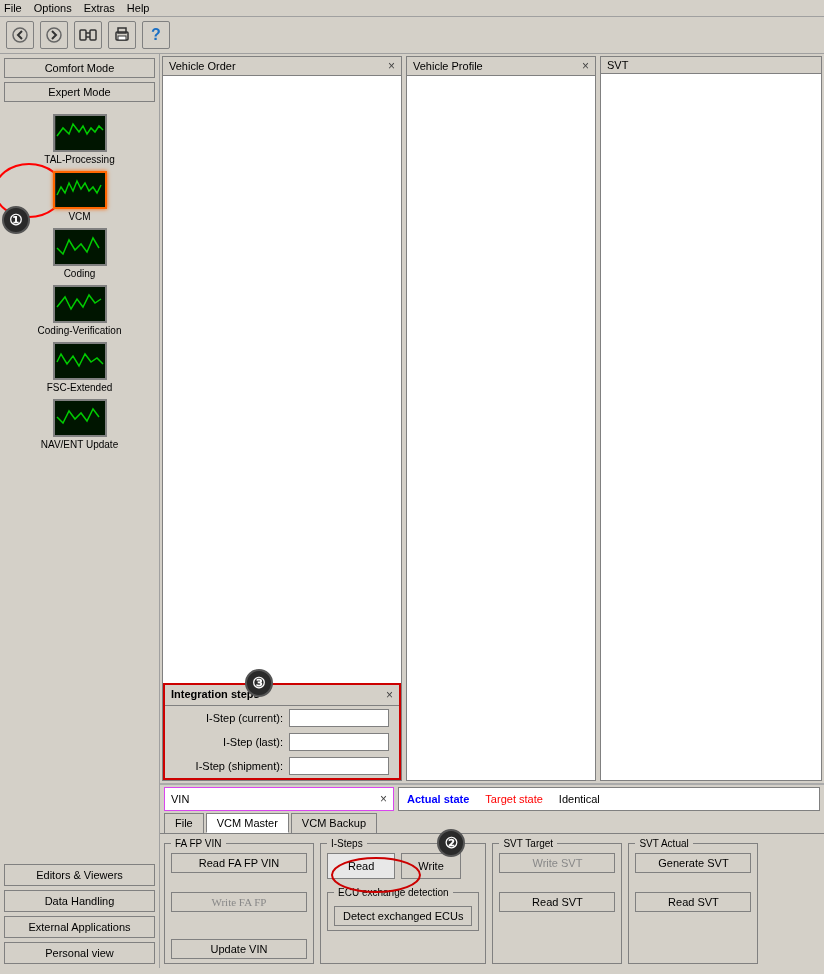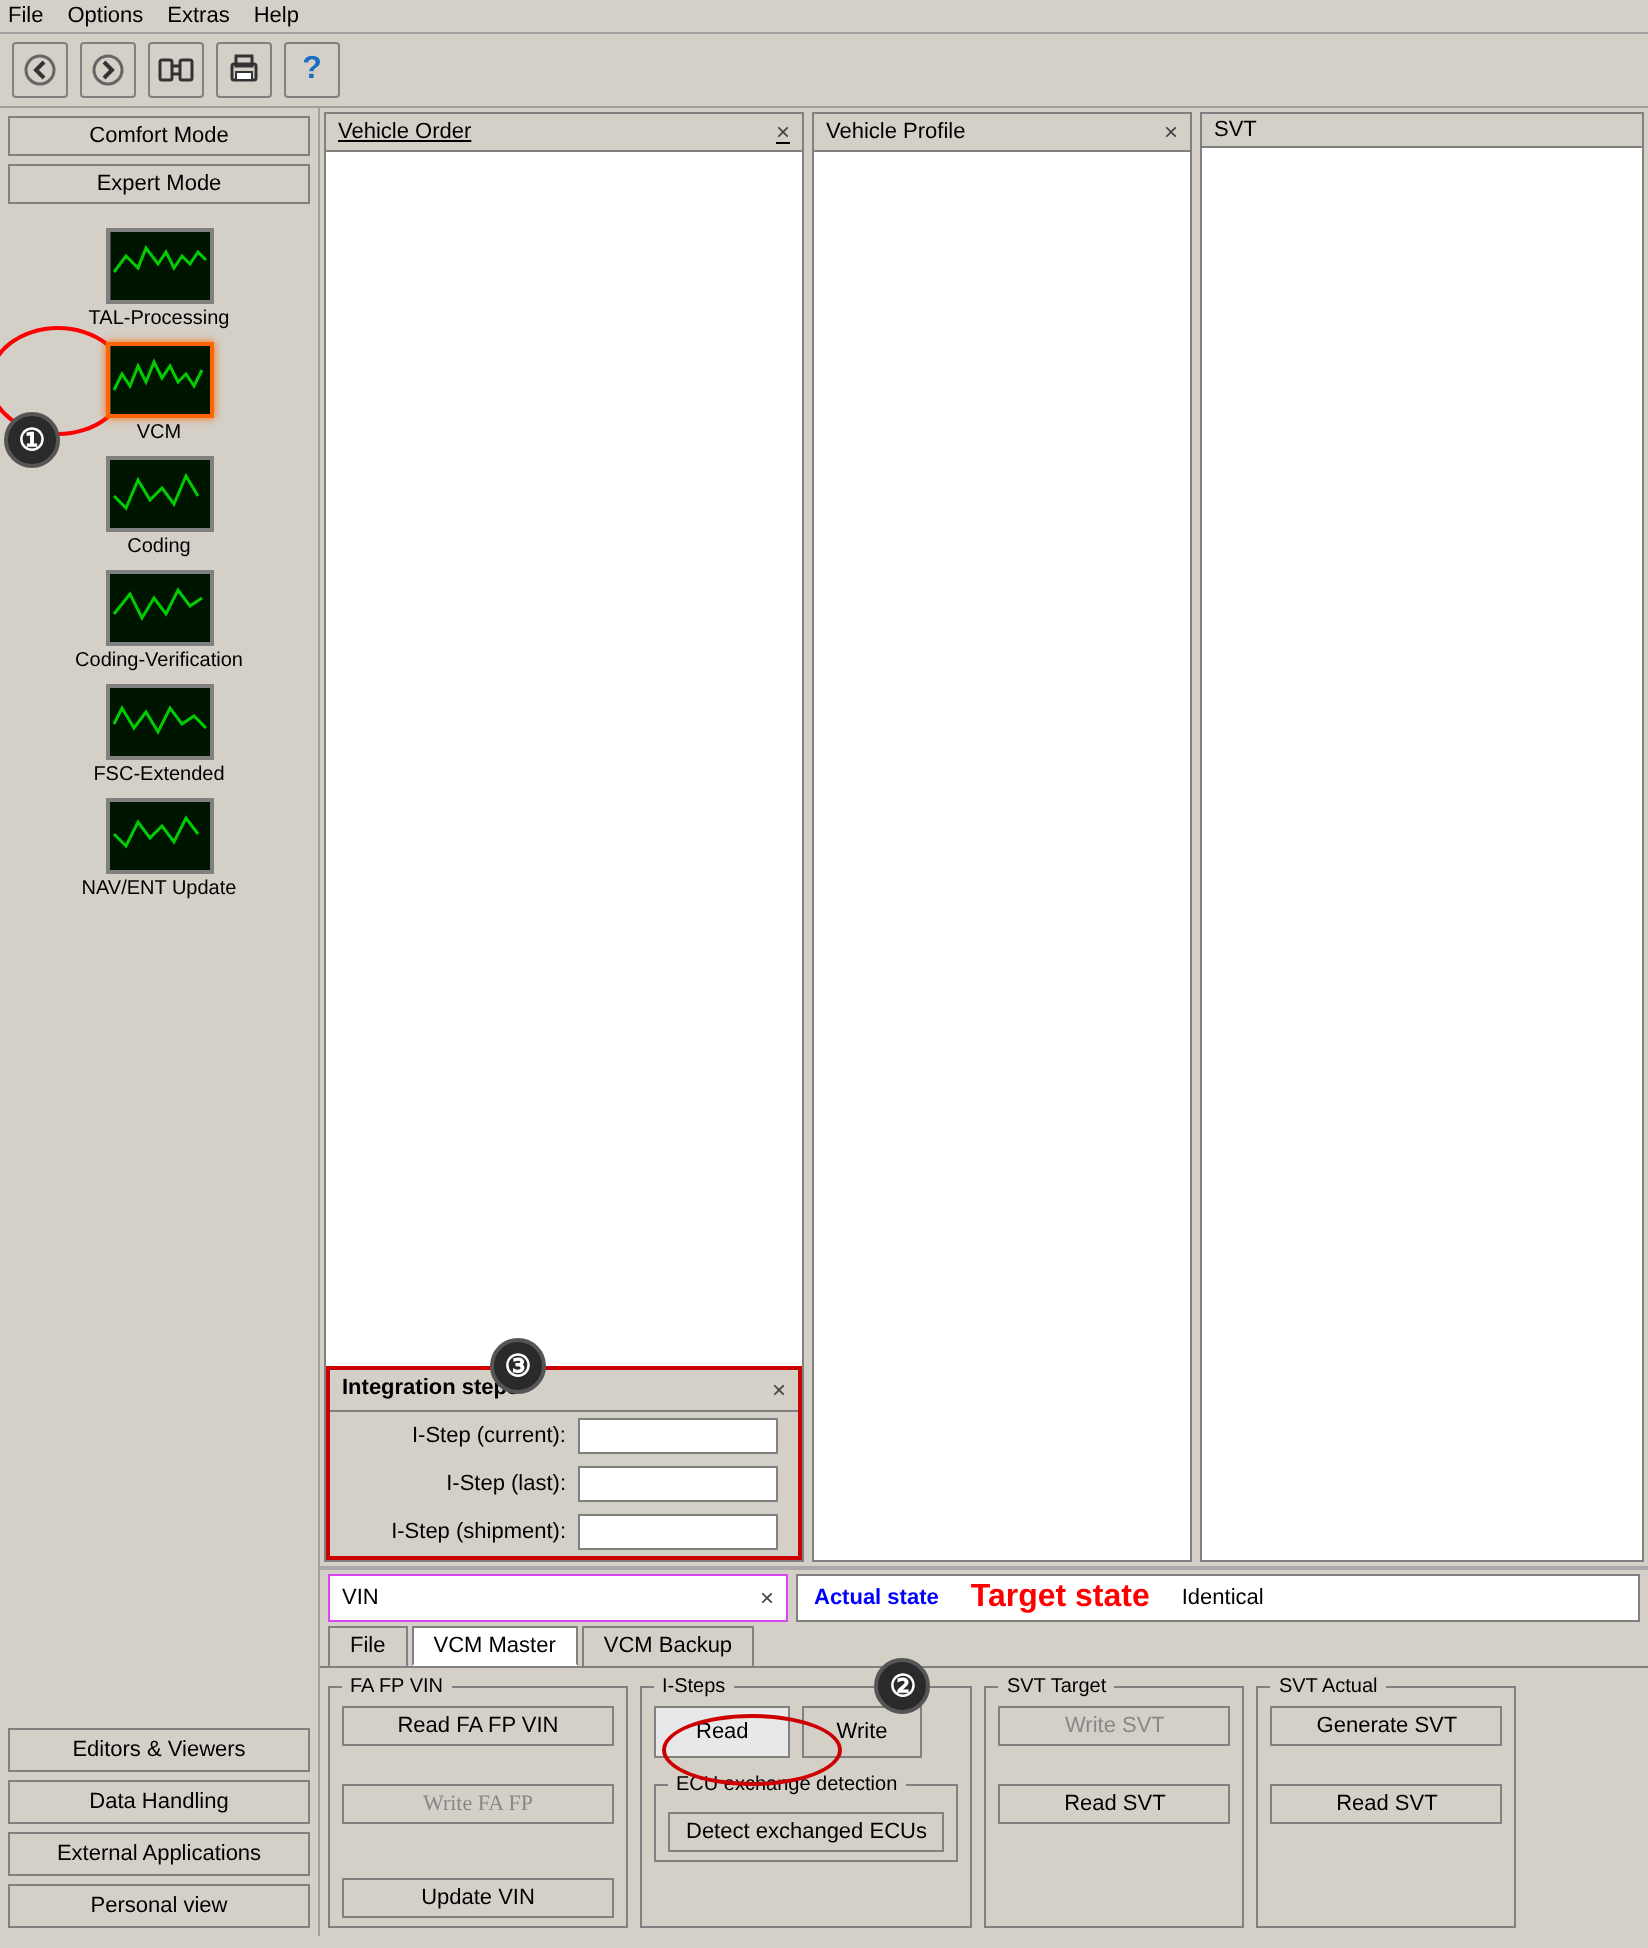--- a/index.html
+++ b/index.html
@@ -41,21 +41,21 @@
     
     .panel { border: 1px solid #808080; background: white; display: flex; flex-direction: column; margin: 2px; }
     .panel-header { background: #d4d0c8; padding: 2px 6px; display: flex; justify-content: space-between; align-items: center; font-size: 11px; border-bottom: 1px solid #808080; }
     .panel-close { cursor: pointer; font-size: 12px; color: #444; }
     .panel-body { flex: 1; background: white; }
     
     .vehicle-order-panel { width: 240px; }
     .vehicle-profile-panel { width: 190px; }
     .svt-panel { flex: 1; }
     .status-actual { color: #0000ff; font-weight: bold; font-size: 11px; }
-    .status-target { color: #ff0000; font-weight: bold; font-size: 16px; }
+    .status-target { color: #ff0000; font-weight: normal; font-size: 11px; }
     .status-identical { font-size: 11px; }
     
     
     .tab-bar { display: flex; gap: 0; padding-left: 4px; background: #d4d0c8; border-bottom: 1px solid #808080; }
     .tab { padding: 3px 10px; font-size: 11px; cursor: pointer; border: 1px solid #808080; border-bottom: none; background: #d4d0c8; margin-right: 2px; }
     .tab.active { background: white; border-bottom: 1px solid white; }
     
     
     .bottom-content { display: flex; background: #d4d0c8; padding: 4px; gap: 6px; flex: 1; }
     .btn-group { display: flex; flex-direction: column; gap: 19px; }
@@ -205,21 +205,21 @@
       <button class="sidebar-bottom-btn">Data Handling</button>
       <button class="sidebar-bottom-btn">External Applications</button>
       <button class="sidebar-bottom-btn">Personal view</button>
     </div>
   </div>
 
   <div class="content-area">
 
     <div class="panels-row-top" style="flex:1; display:flex; position:relative;">
 
-      <div class="panel vehicle-order-panel" style="width:240px; margin:2px; display:flex; flex-direction:column; position:relative;text-decoration:underline;">
+      <div class="panel vehicle-order-panel" style="width:240px; margin:2px; display:flex; flex-direction:column; position:relative;">
         <div class="panel-header">
           <span>Vehicle Order</span>
           <span class="panel-close">×</span>
         </div>
         <div class="panel-body" style="flex:1;background:white;"></div>
 
         <div style="position:absolute; bottom:0; left:0; right:0; background:#d4d0c8; border:2px solid #cc0000; z-index:100;">
 
           <div style="position:absolute;top:-16px;left:80px;width:28px;height:28px;background:#2a2a2a;border-radius:50%;color:white;display:flex;align-items:center;justify-content:center;font-size:15px;font-weight:bold;border:2px solid #555;">③</div>
 

